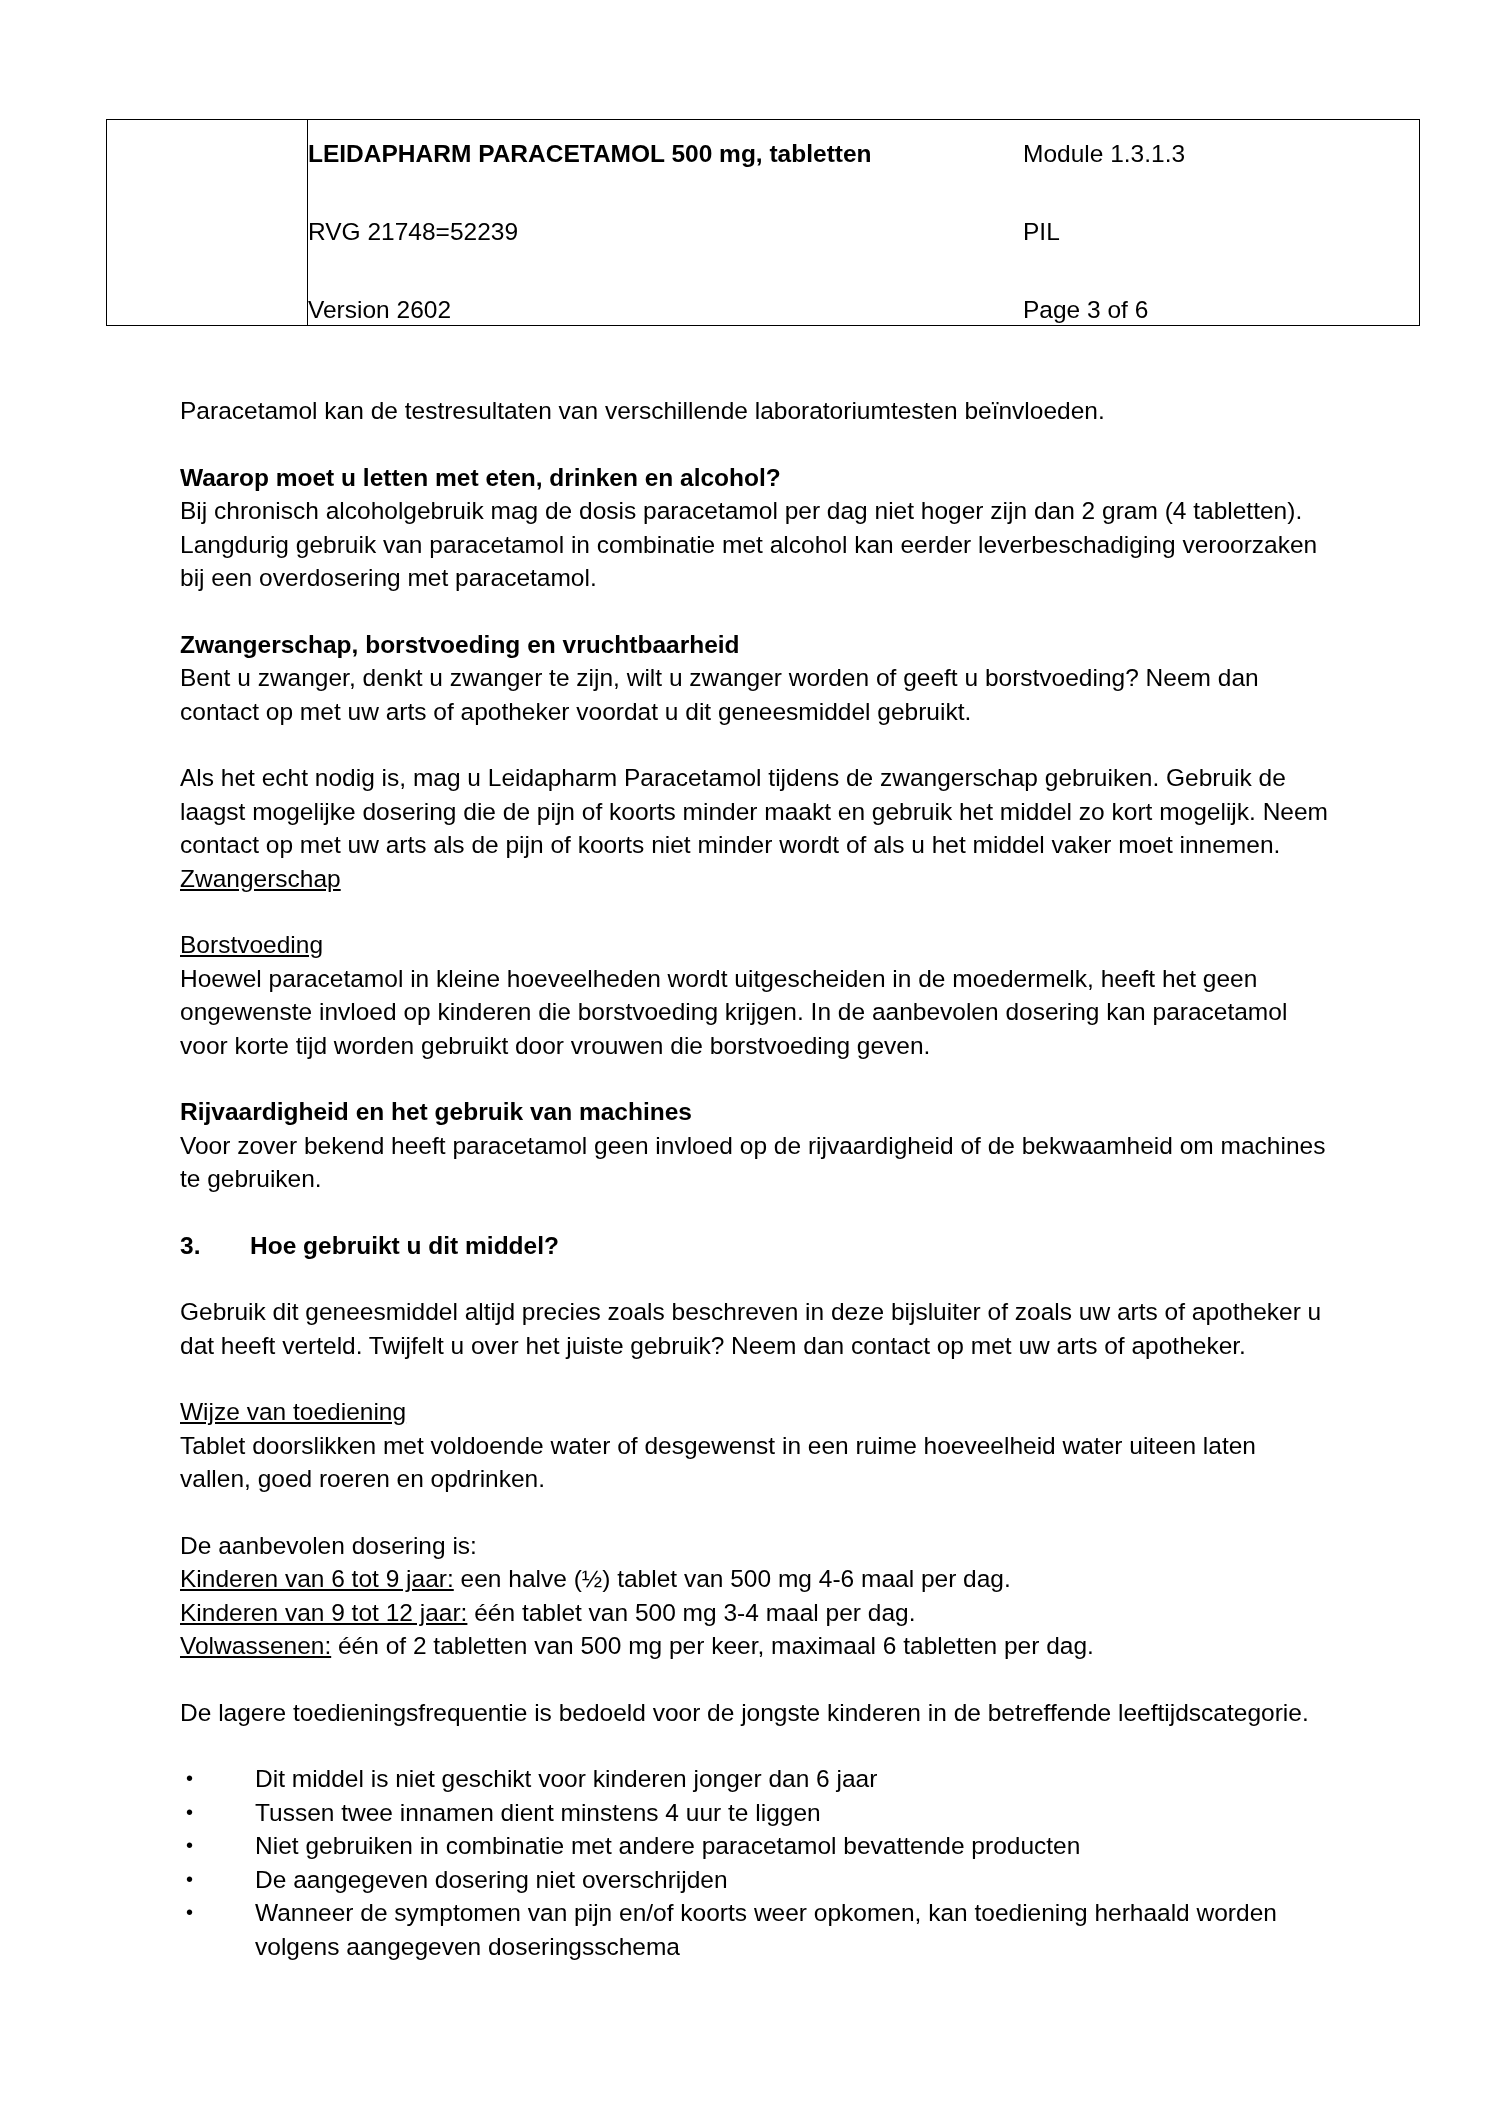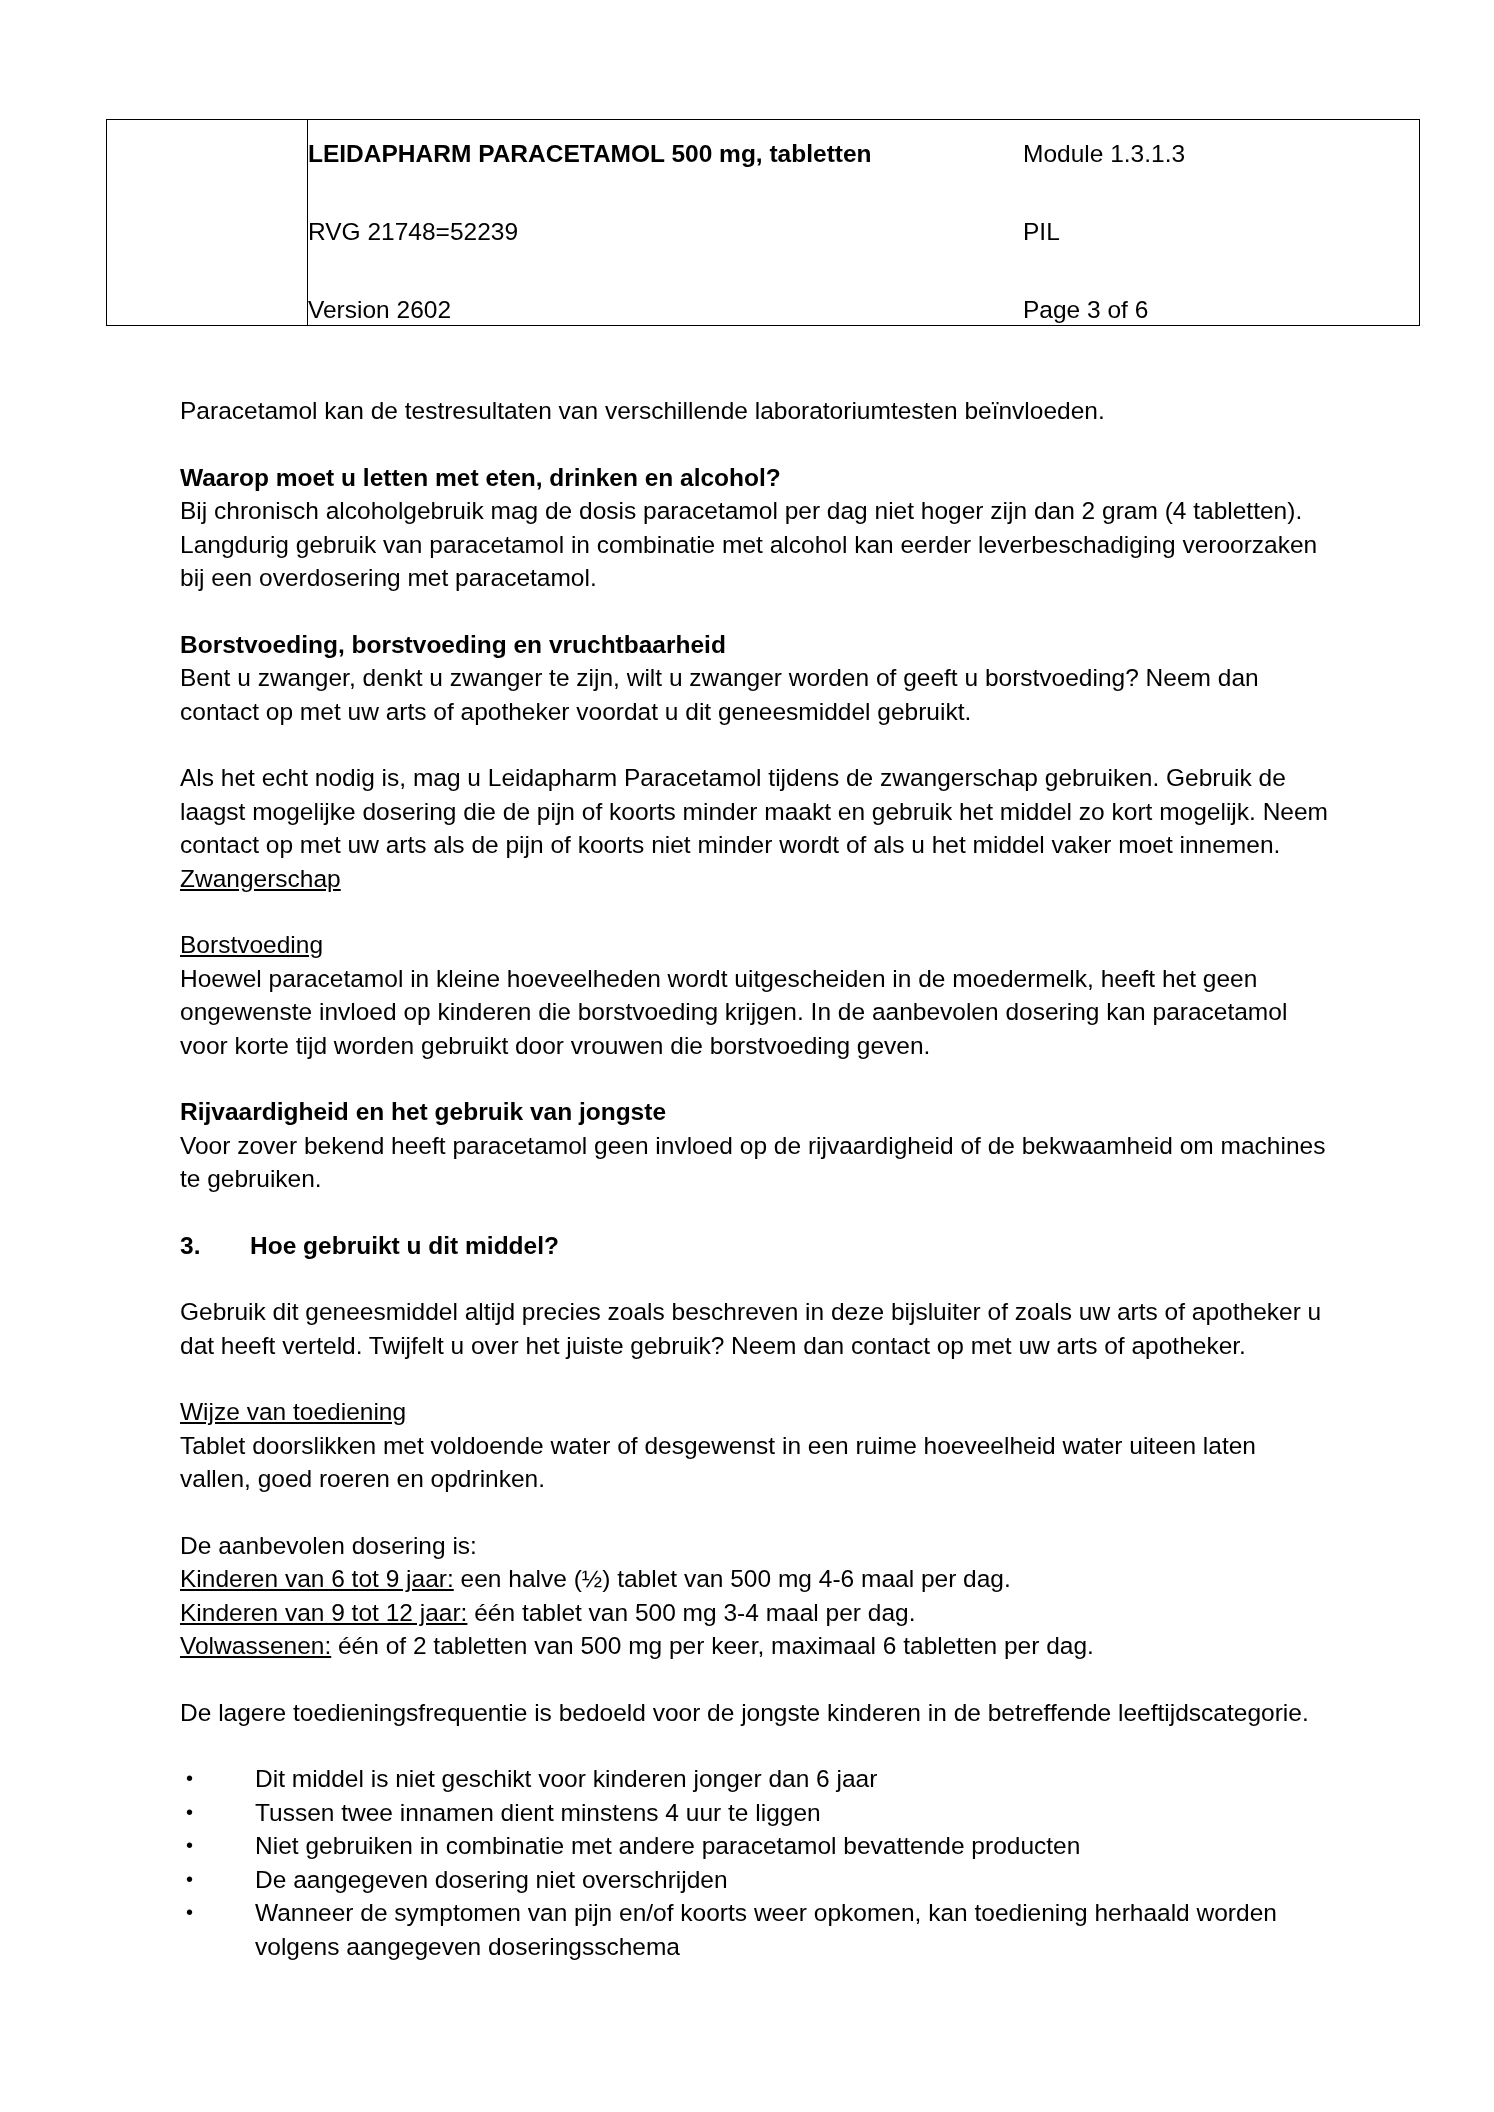--- a/index.html
+++ b/index.html
@@ -162,36 +162,36 @@
     <div class="blk">
       <p>Paracetamol kan de testresultaten van verschillende laboratoriumtesten beïnvloeden.</p>
     </div>
 
     <div class="blk">
       <p class="h-bold">Waarop moet u letten met eten, drinken en alcohol?</p>
       <p>Bij chronisch alcoholgebruik mag de dosis paracetamol per dag niet hoger zijn dan 2 gram (4 tabletten). Langdurig gebruik van paracetamol in combinatie met alcohol kan eerder leverbeschadiging veroorzaken bij een overdosering met paracetamol.</p>
     </div>
 
     <div class="blk">
-      <p class="h-bold">Borstvoeding, borstvoeding en vruchtbaarheid</p>
+      <p class="h-bold">Zwangerschap, borstvoeding en vruchtbaarheid</p>
       <p>Bent u zwanger, denkt u zwanger te zijn, wilt u zwanger worden of geeft u borstvoeding? Neem dan contact op met uw arts of apotheker voordat u dit geneesmiddel gebruikt.</p>
     </div>
 
     <div class="blk">
       <p>Als het echt nodig is, mag u Leidapharm Paracetamol tijdens de zwangerschap gebruiken. Gebruik de laagst mogelijke dosering die de pijn of koorts minder maakt en gebruik het middel zo kort mogelijk. Neem contact op met uw arts als de pijn of koorts niet minder wordt of als u het middel vaker moet innemen.</p>
       <p><span class="h-underline">Zwangerschap</span></p>
     </div>
 
     <div class="blk">
       <p><span class="h-underline">Borstvoeding</span></p>
       <p>Hoewel paracetamol in kleine hoeveelheden wordt uitgescheiden in de moedermelk, heeft het geen ongewenste invloed op kinderen die borstvoeding krijgen. In de aanbevolen dosering kan paracetamol voor korte tijd worden gebruikt door vrouwen die borstvoeding geven.</p>
     </div>
 
     <div class="blk">
-      <p class="h-bold">Rijvaardigheid en het gebruik van jongste</p>
+      <p class="h-bold">Rijvaardigheid en het gebruik van machines</p>
       <p>Voor zover bekend heeft paracetamol geen invloed op de rijvaardigheid of de bekwaamheid om machines te gebruiken.</p>
     </div>
 
     <div class="blk">
       <div class="section-head">
         <span class="num">3.</span>
         <span class="ttl">Hoe gebruikt u dit middel?</span>
       </div>
     </div>
 

